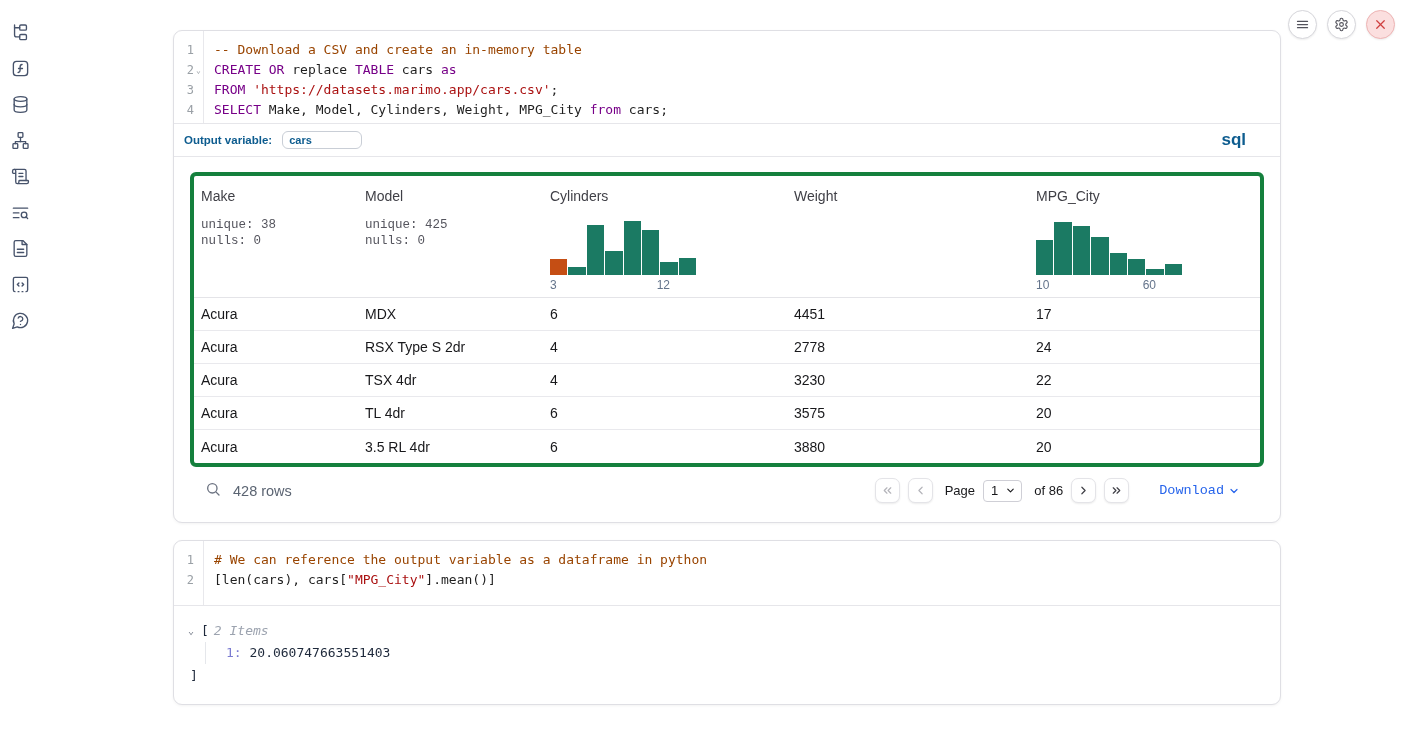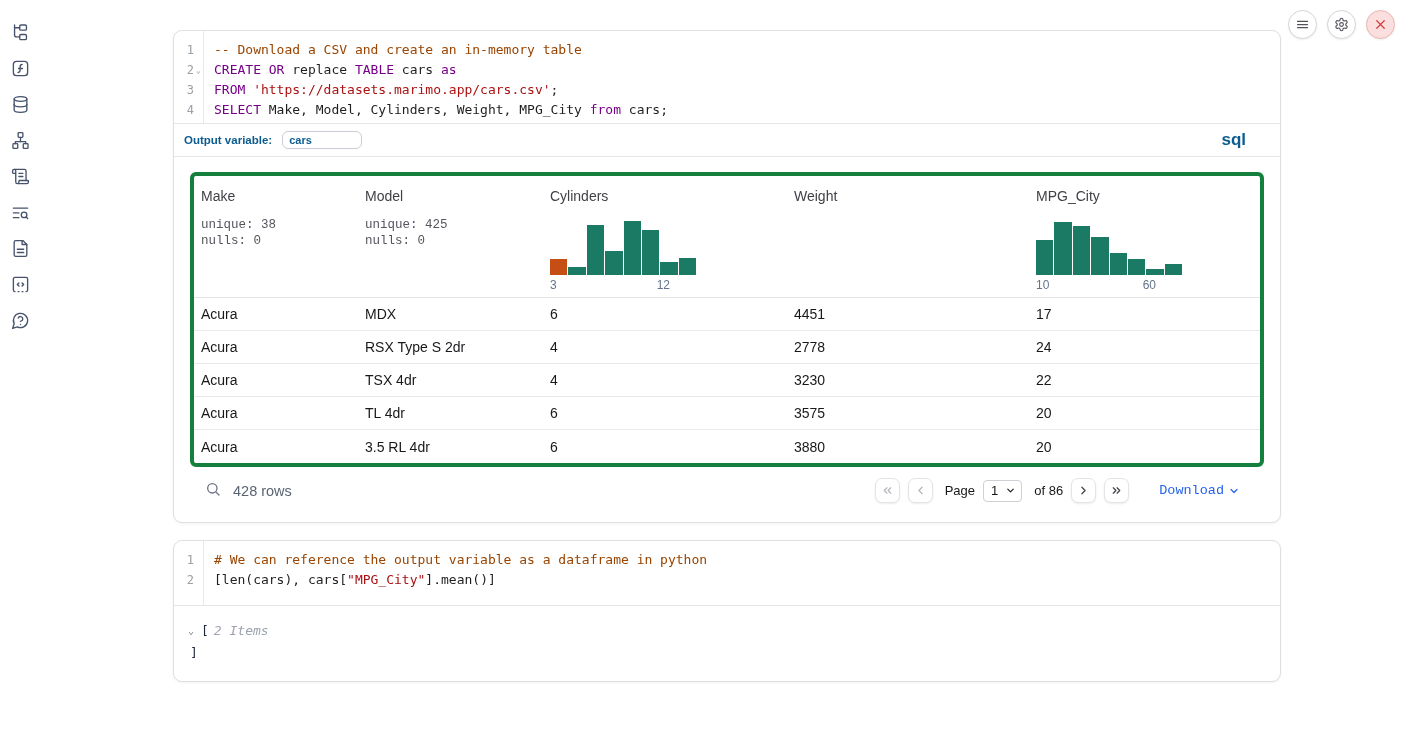--- a/index.html
+++ b/index.html
@@ -372,18 +372,19 @@
         </div>
       <div class="code"><div class="cline"><span class="tok-com"># We can reference the output variable as a dataframe in python</span></div><div class="cline"><span class="tok-txt">[len(cars), cars[</span><span class="tok-str">"MPG_City"</span><span class="tok-txt">].mean()]</span></div></div>
     </div>
     <div class="tree-output">
       <div class="tree-head">
         <span class="tree-chevron">⌄</span>
         <span>[</span>
         <span class="items-label">2 Items</span>
       </div>
       <div class="tree-entries" id="tree-entries">
+          <div class="tree-entry"><span class="tree-key">1:</span><span> 20.060747663551403</span></div>
         </div>
       <div class="tree-close">]</div>
     </div>
   </section>
 
 </main>
 
 </body></html>

